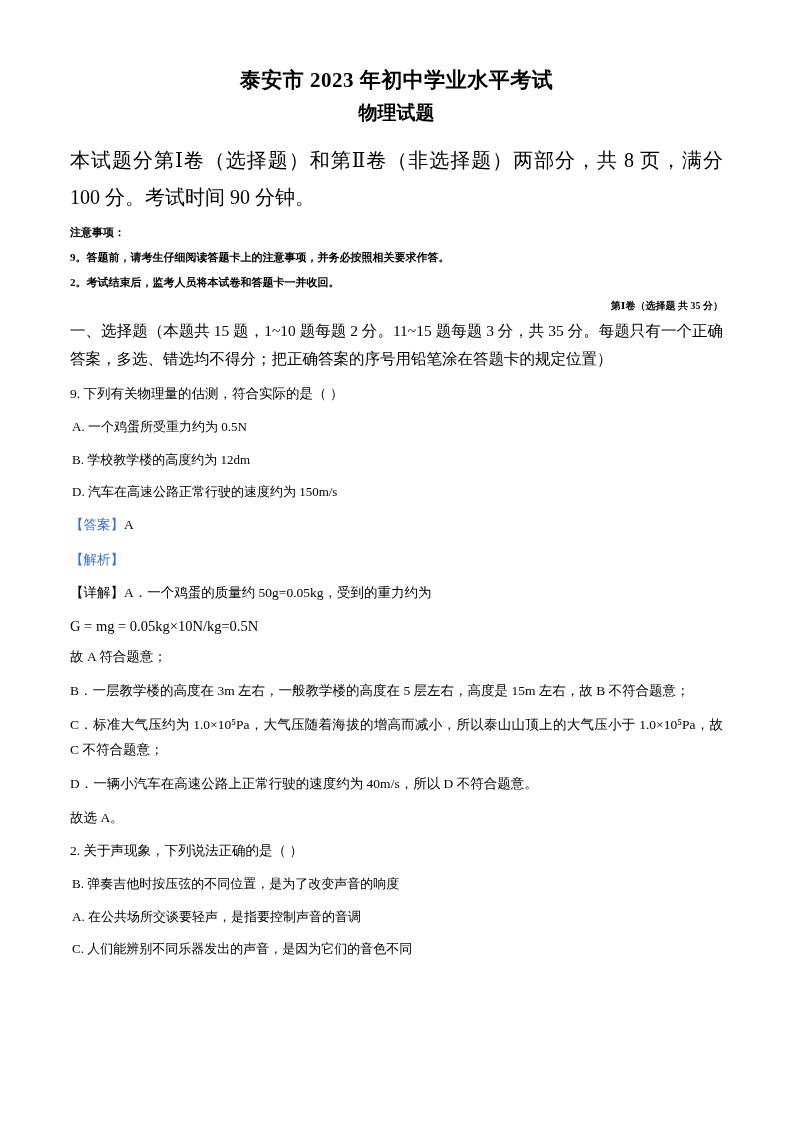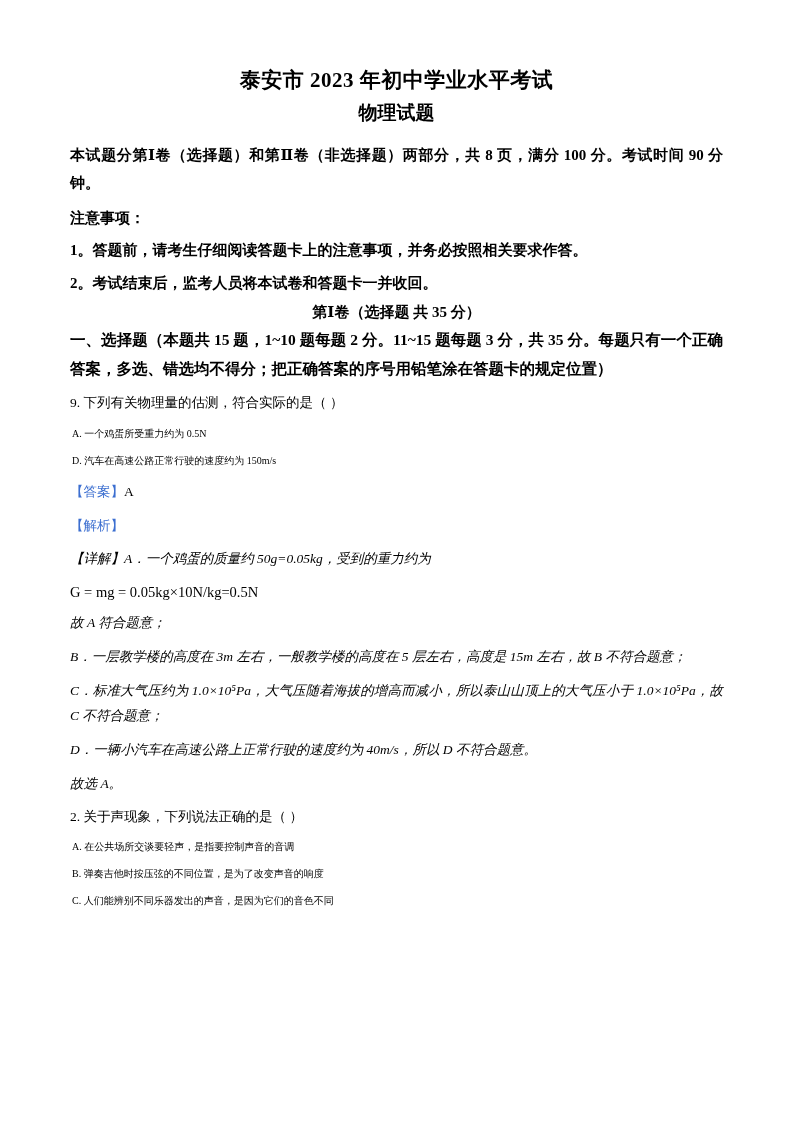--- a/index.html
+++ b/index.html
@@ -28,113 +28,113 @@
     letter-spacing: 0.5px;
     margin: 14px 0 6px 0;
   }
   .title2 {
     text-align: center;
     font-size: 19px;
     font-weight: bold;
     margin: 0 0 16px 0;
   }
   .bold-para {
-    font-size: 15px;
-    font-weight: bold;
+    font-size: 20px;
+    font-weight: normal;
     line-height: 1.85;
     margin: 0 0 6px 0;
     text-align: justify;
   }
   .note-line {
-    font-size: 15px;
+    font-size: 11px;
     font-weight: bold;
     line-height: 1.9;
     margin: 0 0 4px 0;
   }
   .center-bold {
-    text-align: center;
-    font-size: 15px;
+    text-align: right;
+    font-size: 10px;
     font-weight: bold;
     margin: 6px 0 4px 0;
   }
   .section-head {
     font-size: 15.5px;
-    font-weight: bold;
+    font-weight: normal;
     line-height: 1.85;
     margin: 2px 0 8px 0;
     text-align: justify;
   }
   .q-stem {
     font-size: 13.5px;
     line-height: 1.8;
     margin: 8px 0 4px 0;
   }
   .opt {
-    font-size: 10px;
+    font-size: 13px;
     line-height: 1.8;
     margin: 9px 0 9px 0;
     padding-left: 2px;
   }
   .ans-line {
     font-size: 13.5px;
     line-height: 1.8;
     margin: 10px 0 6px 0;
   }
   .tag {
     color: #3b6ed0;
   }
   .exp-line {
     font-size: 13.5px;
     line-height: 1.85;
     margin: 9px 0 4px 0;
     text-align: justify;
-    font-style: italic;
   }
   .formula {
     font-size: 14.5px;
     text-align: left;
     margin: 12px 0 10px 0;
     font-family: "Liberation Serif", serif;
   }
 </style>
 </head>
 <body>
 
 <div class="page">
 
   <div class="title1">泰安市 2023 年初中学业水平考试</div>
   <div class="title2">物理试题</div>
 
   <p class="bold-para">本试题分第Ⅰ卷（选择题）和第Ⅱ卷（非选择题）两部分，共 8 页，满分 100 分。考试时间 90 分钟。</p>
 
   <p class="note-line">注意事项：</p>
-  <p class="note-line">1。答题前，请考生仔细阅读答题卡上的注意事项，并务必按照相关要求作答。</p>
+  <p class="note-line">9。答题前，请考生仔细阅读答题卡上的注意事项，并务必按照相关要求作答。</p>
   <p class="note-line">2。考试结束后，监考人员将本试卷和答题卡一并收回。</p>
 
   <p class="center-bold">第Ⅰ卷（选择题      共 35 分）</p>
 
   <p class="section-head">一、选择题（本题共 15 题，1~10 题每题 2 分。11~15 题每题 3 分，共 35 分。每题只有一个正确答案，多选、错选均不得分；把正确答案的序号用铅笔涂在答题卡的规定位置）</p>
 
   <p class="q-stem">9. 下列有关物理量的估测，符合实际的是（        ）</p>
   <p class="opt">A. 一个鸡蛋所受重力约为 0.5N</p>
+  <p class="opt">B. 学校教学楼的高度约为 12dm</p>
   <p class="opt">D. 汽车在高速公路正常行驶的速度约为 150m/s</p>
 
   <p class="ans-line">
     <span class="tag">【答案】</span><span>A</span>
   </p>
   <p class="ans-line">
     <span class="tag">【解析】</span>
   </p>
 
   <p class="exp-line">【详解】A．一个鸡蛋的质量约 50g=0.05kg，受到的重力约为</p>
   <p class="formula">G = mg = 0.05kg×10N/kg=0.5N</p>
   <p class="exp-line">故 A 符合题意；</p>
   <p class="exp-line">B．一层教学楼的高度在 3m 左右，一般教学楼的高度在 5 层左右，高度是 15m 左右，故 B 不符合题意；</p>
   <p class="exp-line">C．标准大气压约为 1.0×10⁵Pa，大气压随着海拔的增高而减小，所以泰山山顶上的大气压小于 1.0×10⁵Pa，故 C 不符合题意；</p>
   <p class="exp-line">D．一辆小汽车在高速公路上正常行驶的速度约为 40m/s，所以 D 不符合题意。</p>
   <p class="exp-line">故选 A。</p>
 
   <p class="q-stem">2. 关于声现象，下列说法正确的是（        ）</p>
+  <p class="opt">B. 弹奏吉他时按压弦的不同位置，是为了改变声音的响度</p>
   <p class="opt">A. 在公共场所交谈要轻声，是指要控制声音的音调</p>
-  <p class="opt">B. 弹奏吉他时按压弦的不同位置，是为了改变声音的响度</p>
   <p class="opt">C. 人们能辨别不同乐器发出的声音，是因为它们的音色不同</p>
 
 </div>
 
 </body></html>

